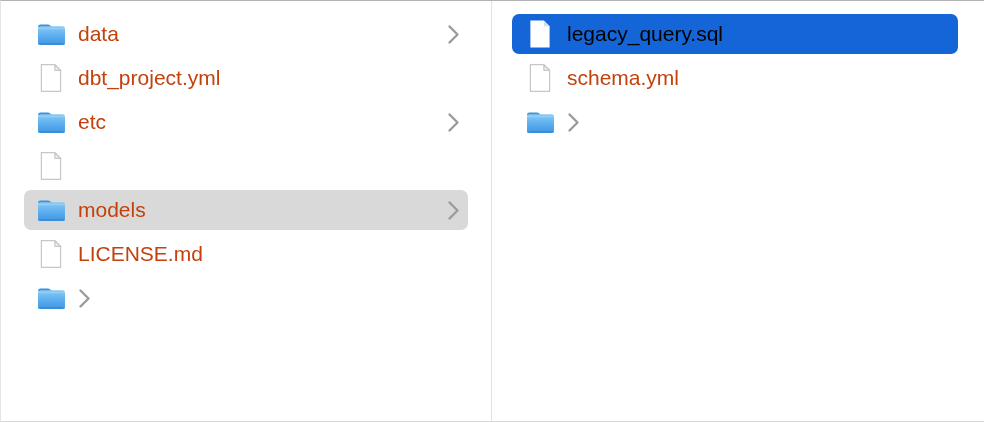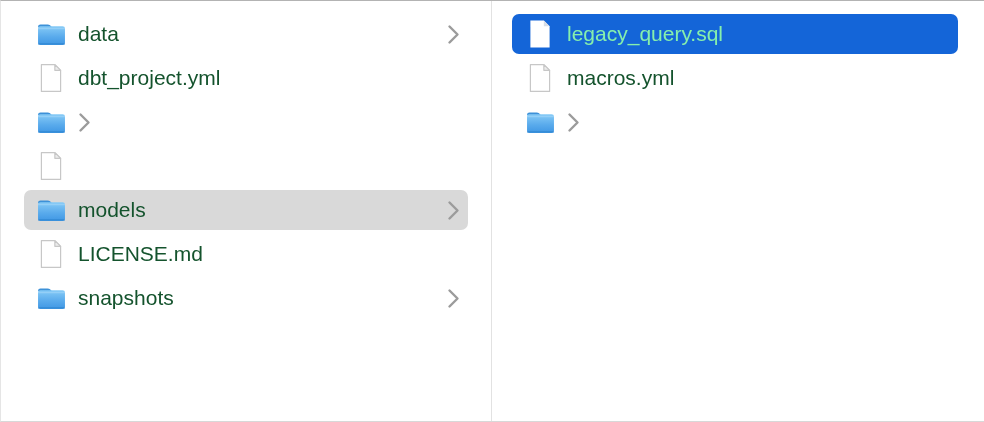--- a/index.html
+++ b/index.html
@@ -32,25 +32,25 @@
   .row.sel-blue { background:#1465d8; }
 
   .icon-box {
     width:32px; min-width:32px; height:32px;
     display:flex; align-items:center; justify-content:center;
     margin-right:11px;
   }
   .label {
     flex:1;
     font-size:21px; line-height:1;
-    color:#14532d;
+    color:#c2410c;
     white-space:nowrap; overflow:hidden;
     padding-bottom:2px;
   }
-  .sel-blue .label { color:#86efac; }
+  .sel-blue .label { color:#000000; }
   .chev { width:13px; height:21px; flex:none; }
   .svgdefs { position:absolute; width:0; height:0; overflow:hidden; }
 </style>
 </head>
 <body>
 
 <svg class="svgdefs" aria-hidden="true">
   <defs>
     <linearGradient id="foldBody" x1="0" y1="0" x2="0" y2="1">
       <stop offset="0" stop-color="#85caf6"></stop>
@@ -101,20 +101,21 @@
         </span>
       <span class="label">dbt_project.yml</span>
     </div>
 
     <div class="row">
       <span class="icon-box">
           <svg width="31" height="25" viewBox="0 0 64 52">
             <use href="#sym-folder"></use>
           </svg>
         </span>
+      <span class="label">etc</span>
       <svg class="chev" viewBox="0 0 13 21">
           <use href="#sym-chev"></use>
         </svg>
     </div>
 
     <div class="row">
       <span class="icon-box">
           <svg width="24" height="30" viewBox="0 0 50 62">
             <use href="#sym-file"></use>
           </svg>
@@ -142,21 +143,20 @@
         </span>
       <span class="label">LICENSE.md</span>
     </div>
 
     <div class="row">
       <span class="icon-box">
           <svg width="31" height="25" viewBox="0 0 64 52">
             <use href="#sym-folder"></use>
           </svg>
         </span>
-      <span class="label">snapshots</span>
       <svg class="chev" viewBox="0 0 13 21">
           <use href="#sym-chev"></use>
         </svg>
     </div>
 
 
   </div>
 
   <div class="column col-right">
 
@@ -168,21 +168,21 @@
         </span>
       <span class="label">legacy_query.sql</span>
     </div>
 
     <div class="row">
       <span class="icon-box">
           <svg width="24" height="30" viewBox="0 0 50 62">
             <use href="#sym-file"></use>
           </svg>
         </span>
-      <span class="label">macros.yml</span>
+      <span class="label">schema.yml</span>
     </div>
 
     <div class="row">
       <span class="icon-box">
           <svg width="31" height="25" viewBox="0 0 64 52">
             <use href="#sym-folder"></use>
           </svg>
         </span>
       <svg class="chev" viewBox="0 0 13 21">
           <use href="#sym-chev"></use>

